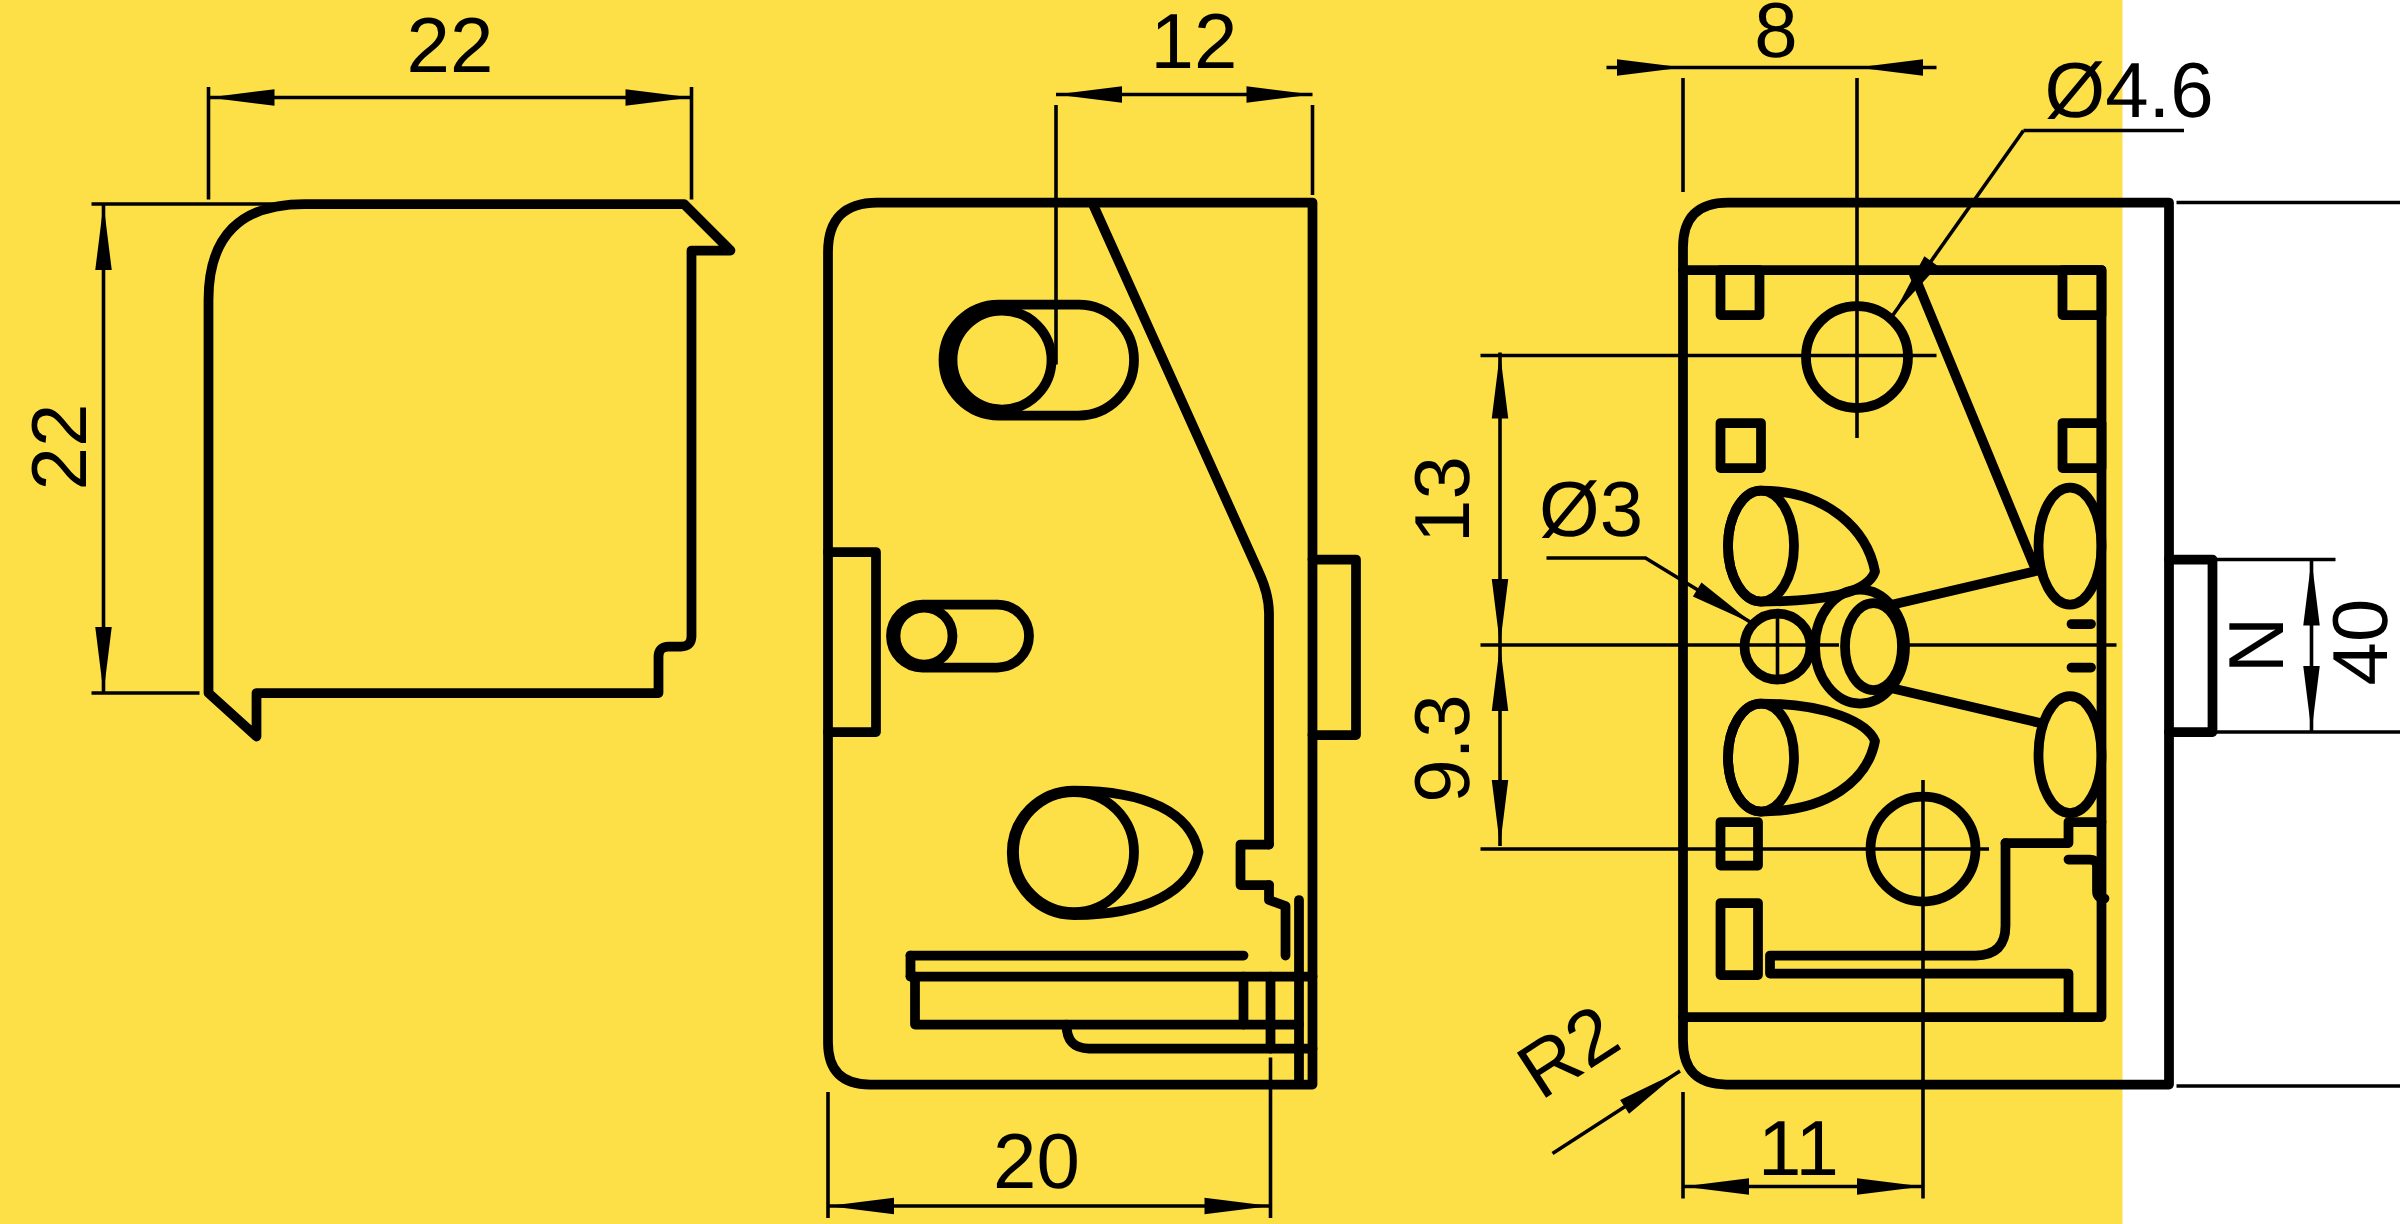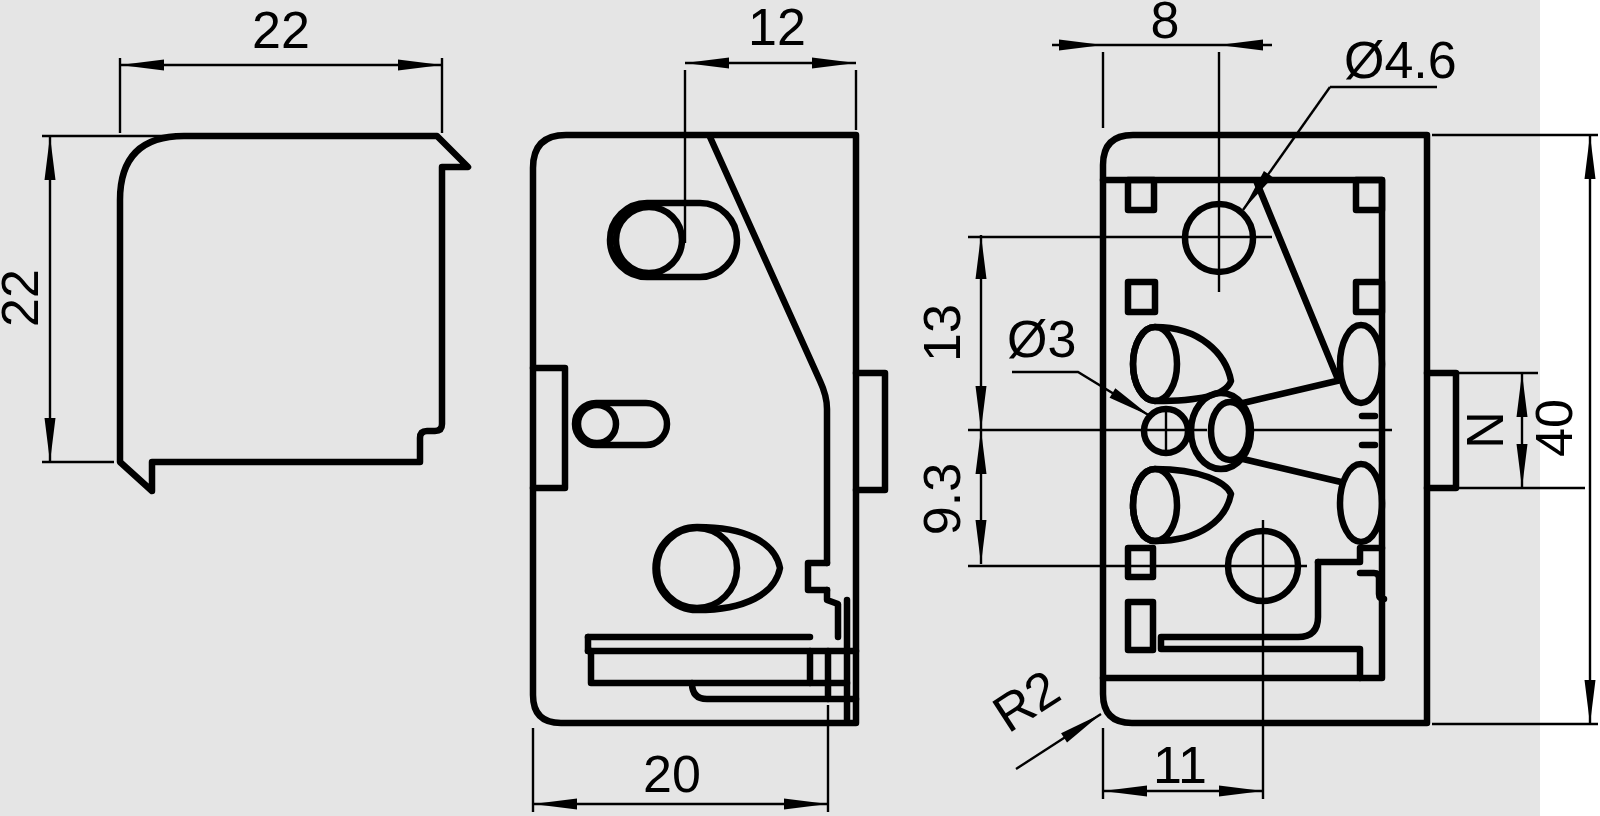--- a/index.html
+++ b/index.html
@@ -1,16 +1,16 @@
 <!DOCTYPE html>
 <html><head>
 <meta charset="utf-8">
 <style>
   html,body{margin:0;padding:0;background:#ffffff;}
-  .stage{width:1540px;height:816px;background:#e5e5e5;position:relative;font-family:"Liberation Sans",sans-serif;}
+  .stage{width:1396px;height:816px;background:#fde047;position:relative;font-family:"Liberation Sans",sans-serif;padding-left:19px;}
   svg{display:block;}
   .thick{fill:none;stroke:#000;stroke-width:6.5;stroke-linecap:round;stroke-linejoin:round;}
   .thin{fill:none;stroke:#000;stroke-width:2.4;stroke-linecap:butt;}
   .dimtxt{fill:#000;font-size:52px;font-family:"Liberation Sans",sans-serif;}
 </style>
 </head>
 <body>
 
 <div class="stage">
 <svg width="1600" height="816" viewBox="0 0 1600 816">

